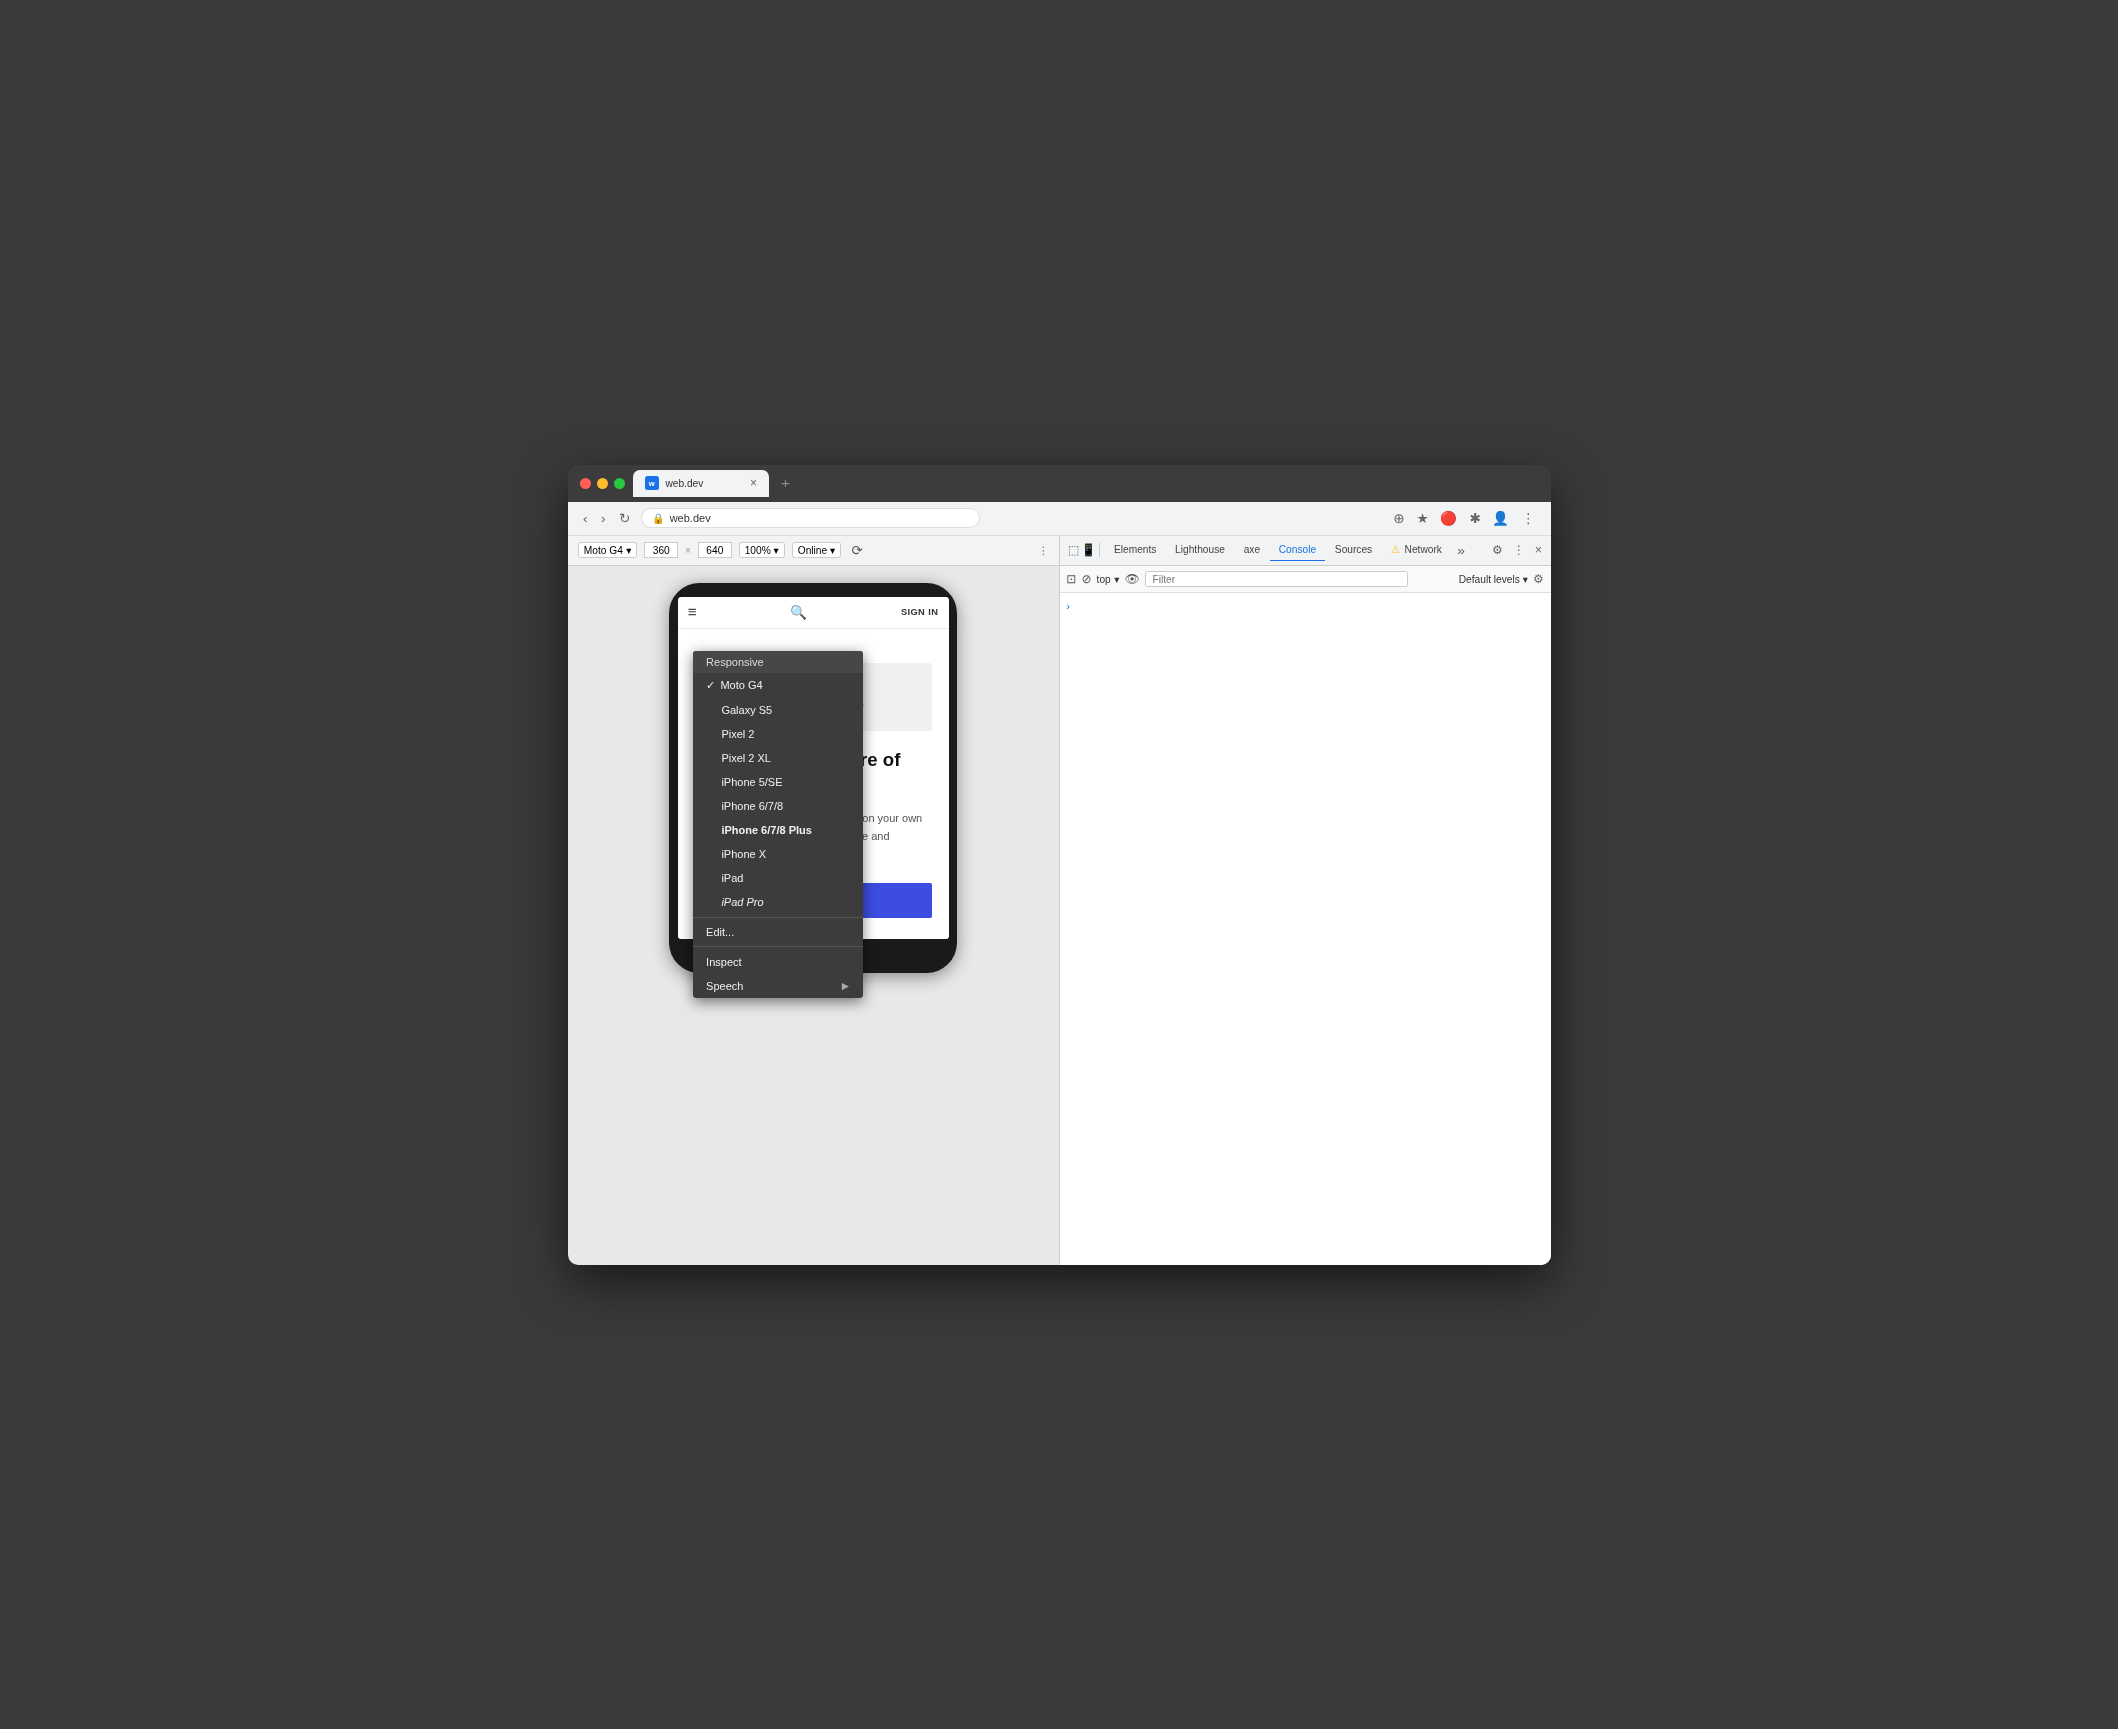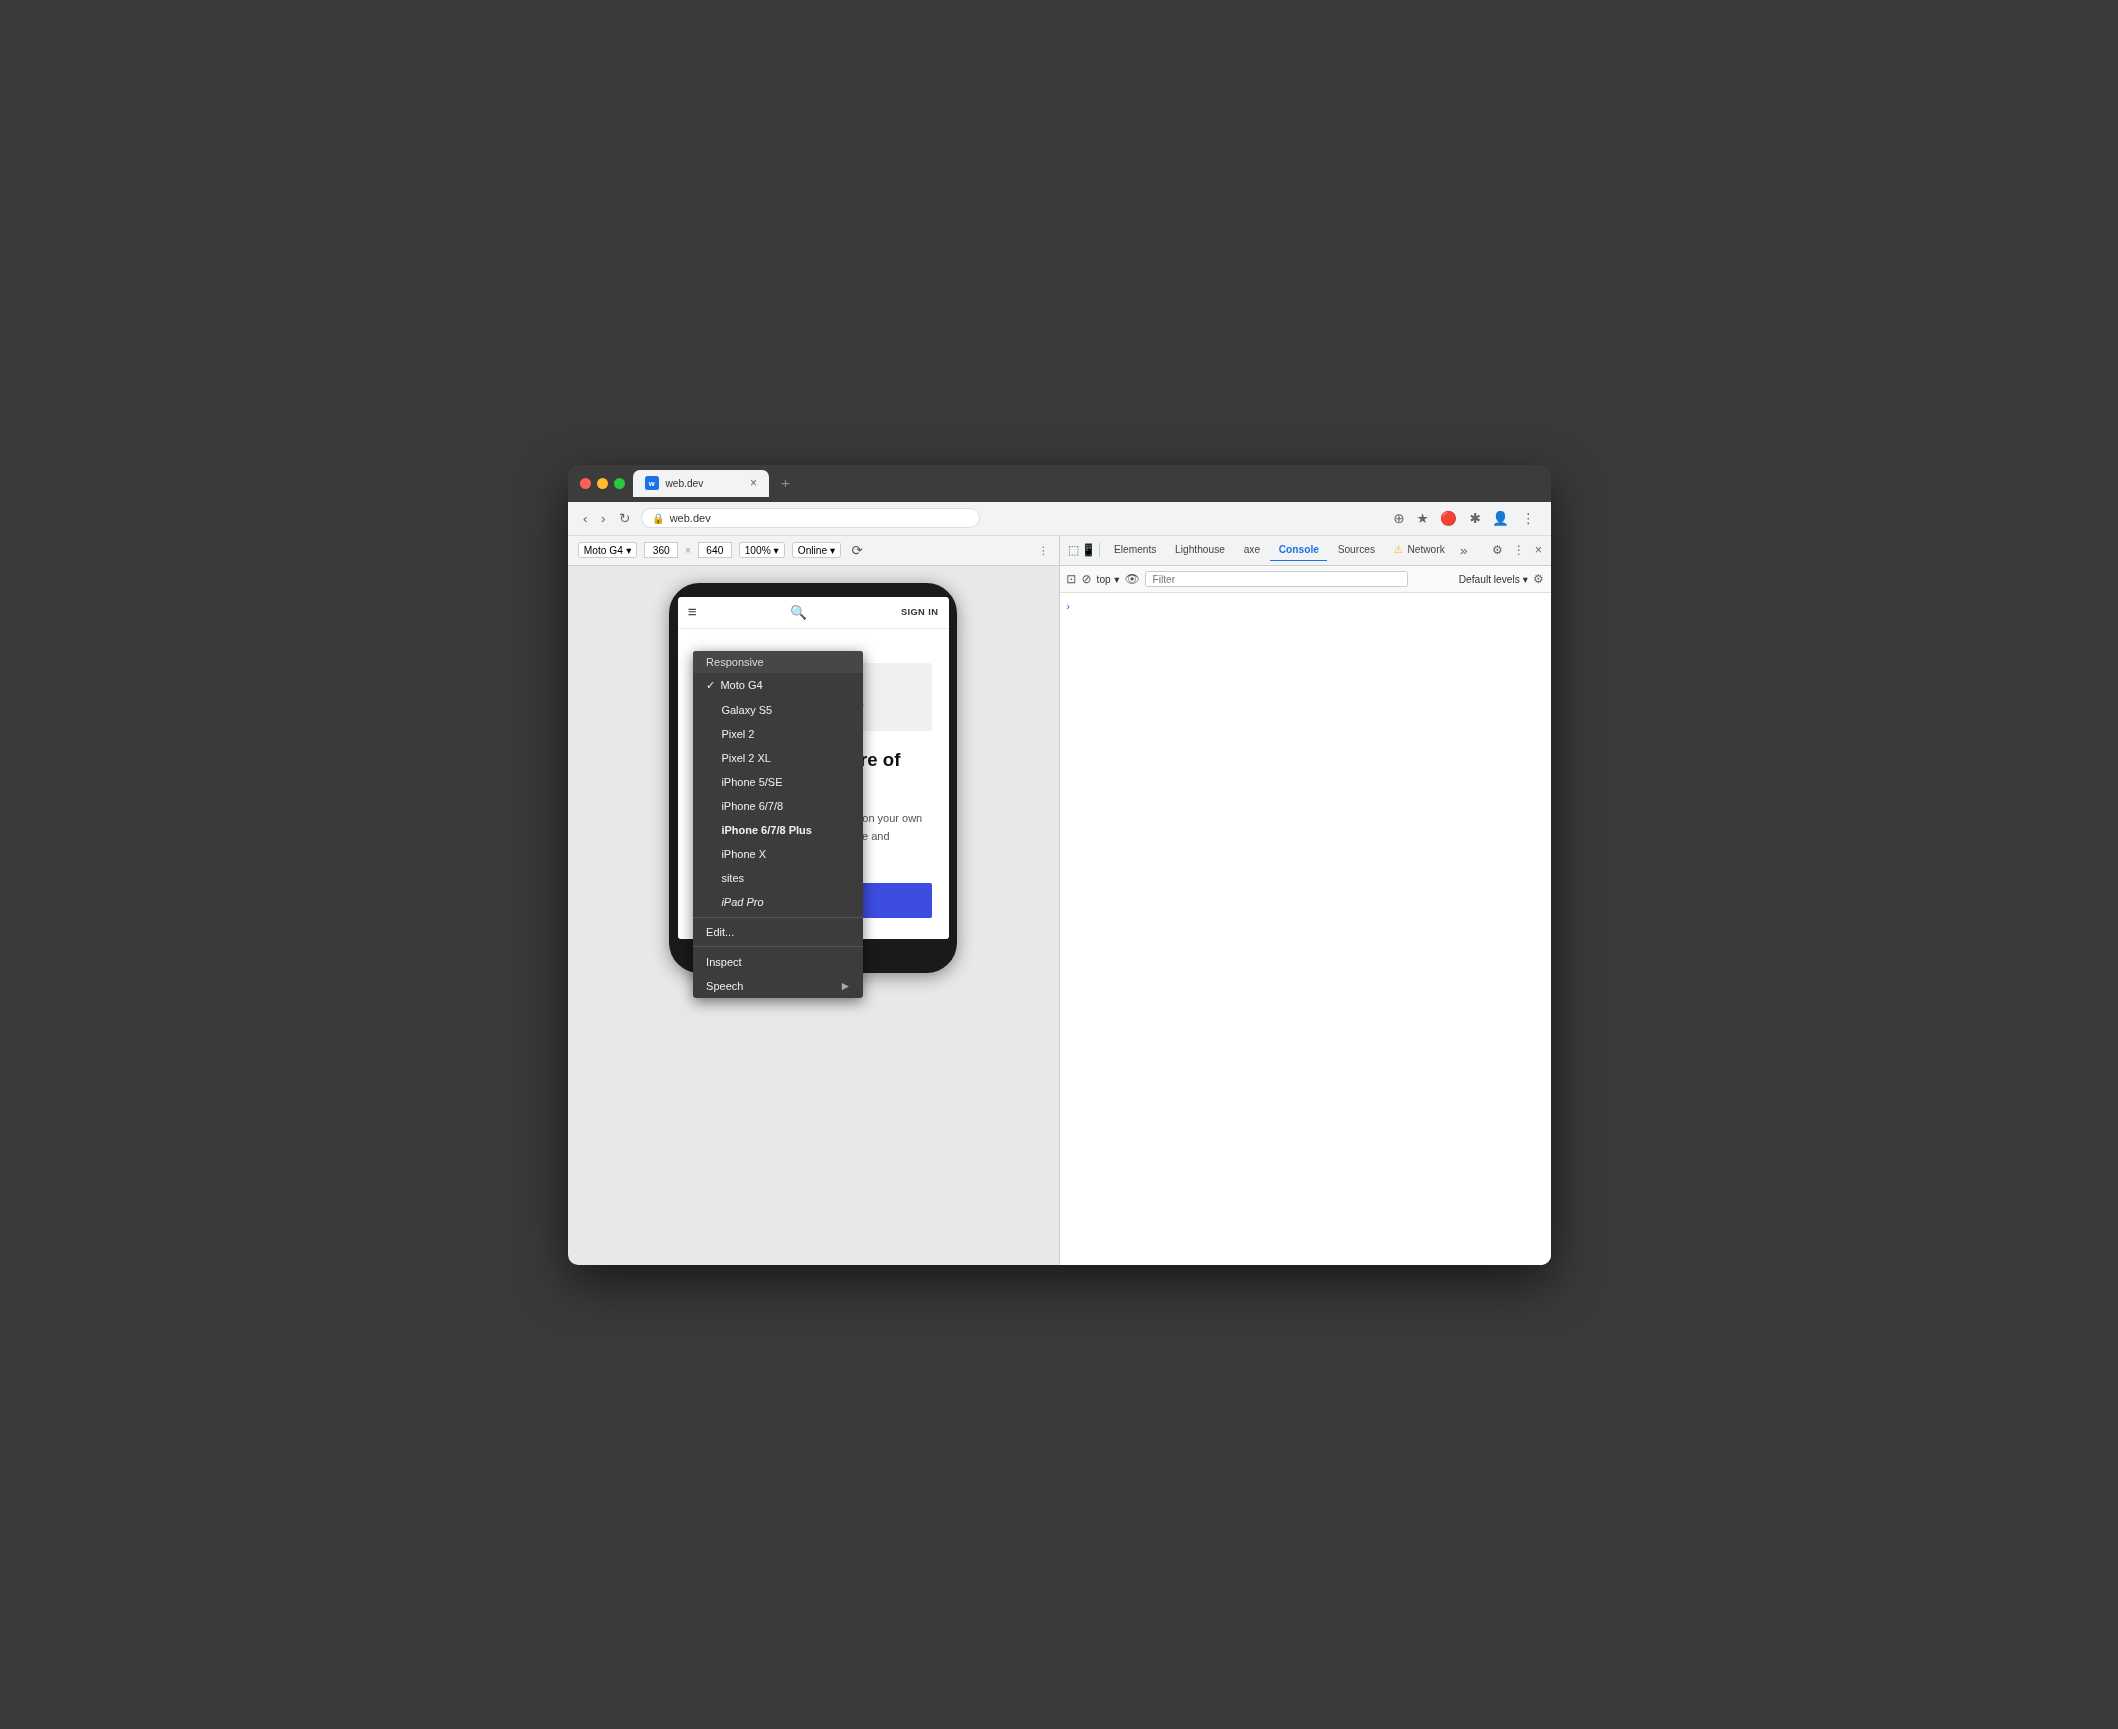--- a/index.html
+++ b/index.html
@@ -216,21 +216,20 @@
       padding: 5.1px 8.5px;
       font-size: 10.2px;
       color: #444;
       cursor: pointer;
       border-bottom: 1.7px solid transparent;
       white-space: nowrap;
     }
     .devtools-tab.active {
       color: #1a73e8;
       border-bottom: 1.7px solid #1a73e8;
-      font-weight: bold;
     }
     .devtools-tab-more {
       color: #666;
       cursor: pointer;
       padding: 3.4px 5.1px;
     }
     .devtools-tab-icons {
       display: flex;
       gap: 3.4px;
       margin-left: auto;
@@ -561,21 +560,21 @@
           <div class="context-menu-item">
             <span style="padding-left:15.3px;">iPhone 6/7/8</span>
           </div>
           <div class="context-menu-item">
             <span style="padding-left:15.3px;font-weight:bold;">iPhone 6/7/8 Plus</span>
           </div>
           <div class="context-menu-item">
             <span style="padding-left:15.3px;">iPhone X</span>
           </div>
           <div class="context-menu-item">
-            <span style="padding-left:15.3px;">sites</span>
+            <span style="padding-left:15.3px;">iPad</span>
           </div>
           <div class="context-menu-item">
             <span style="padding-left:15.3px;font-style:italic;">iPad Pro</span>
           </div>
           <div class="context-menu-divider"></div>
           <div class="context-menu-item">Edit...</div>
           <div class="context-menu-divider"></div>
           <div class="context-menu-item">Inspect</div>
           <div class="context-menu-item">
             <span>Speech</span>

